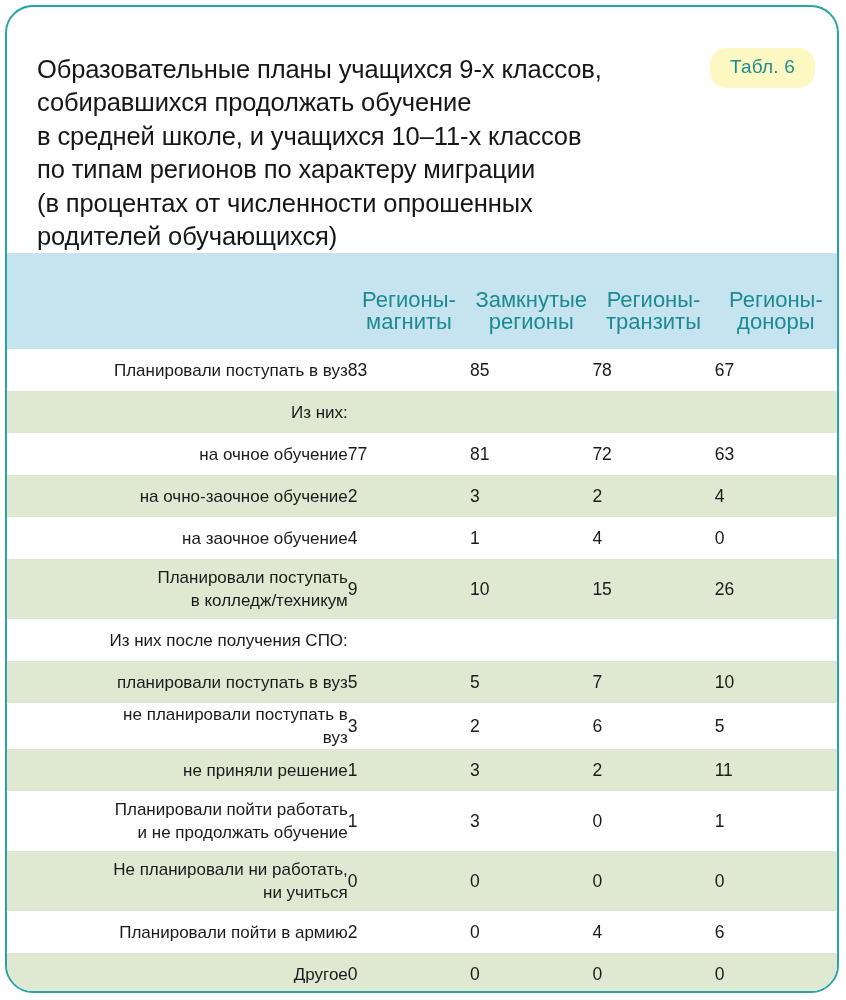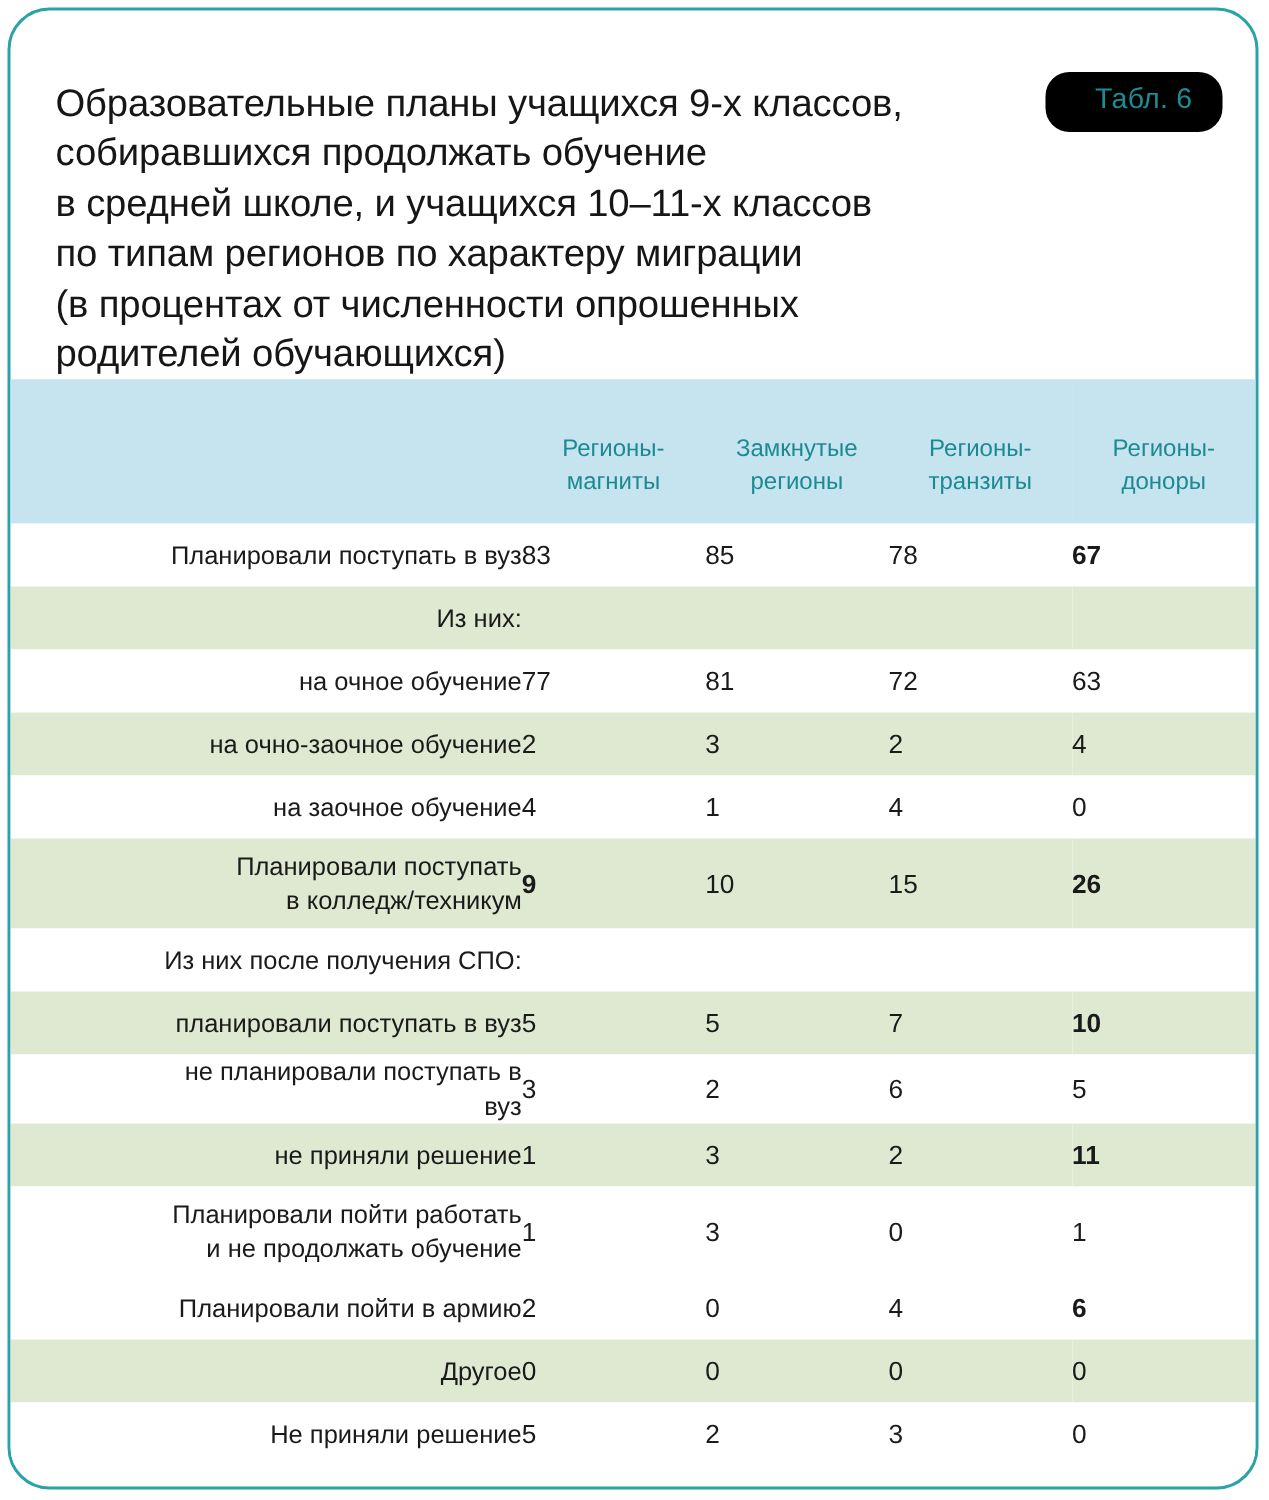--- a/index.html
+++ b/index.html
@@ -41,43 +41,43 @@
     color: #161616;
     font-weight: 400;
     letter-spacing: -0.1px;
     max-width: 620px;
     white-space: pre-line;
   }
   .badge {
     position: absolute;
     right: 22px;
     top: 21px;
-    background: #000000;
+    background: #fef9c3;
     color: #1d8d93;
     border-radius: 16px;
     font-size: 19px;
-    padding: 8px 20px 10px 33px;
+    padding: 8px 20px 10px 20px;
     letter-spacing: 0.2px;
   }
 
   
   table.tbl {
     width: 100%;
     border-collapse: collapse;
     table-layout: fixed;
   }
   table.tbl col.c-label { width: 340px; }
   table.tbl col.c-num   { width: 122px; }
 
   thead tr.head-row { background: #c5e4f0; }
   thead th {
     background: #c5e4f0;
     color: #1d8a92;
     font-weight: 400;
-    font-size: 16px;
+    font-size: 22px;
     line-height: 22px;
     vertical-align: bottom;
     padding: 0 0 16px 0;
     height: 80px;
     text-align: center;
   }
   thead th.head-label {
     text-align: left;
   }
 
@@ -98,21 +98,21 @@
     padding-left: 30px;
     line-height: 23px;
     white-space: pre-line;
   }
   td.label.ind1 { padding-left: 44px; }
   td.label.ind2 { padding-left: 88px; margin-top: 29px; }
 
   td.num {
     font-size: 17.5px;
   }
-  td.num.b { font-weight: 700; }
+  td.num.b { font-weight: 400; }
 </style>
 </head>
 <body>
 
 <div class="card">
 
   <div class="title-block">
     <div class="title">Образовательные планы учащихся 9-х классов,
 собиравшихся продолжать обучение
 в средней школе, и учащихся 10–11-х классов
@@ -216,20 +216,28 @@
           <td class="num b">11</td>
         </tr>
         <tr class="plain h2">
           <td class="label">Планировали пойти работать
 и не продолжать обучение</td>
           <td class="num">1</td>
           <td class="num">3</td>
           <td class="num">0</td>
           <td class="num">1</td>
         </tr>
+        <tr class="shade h2">
+          <td class="label">Не планировали ни работать,
+ни учиться</td>
+          <td class="num">0</td>
+          <td class="num">0</td>
+          <td class="num">0</td>
+          <td class="num">0</td>
+        </tr>
         <tr class="plain">
           <td class="label">Планировали пойти в армию</td>
           <td class="num">2</td>
           <td class="num">0</td>
           <td class="num">4</td>
           <td class="num b">6</td>
         </tr>
         <tr class="shade">
           <td class="label">Другое</td>
           <td class="num">0</td>

